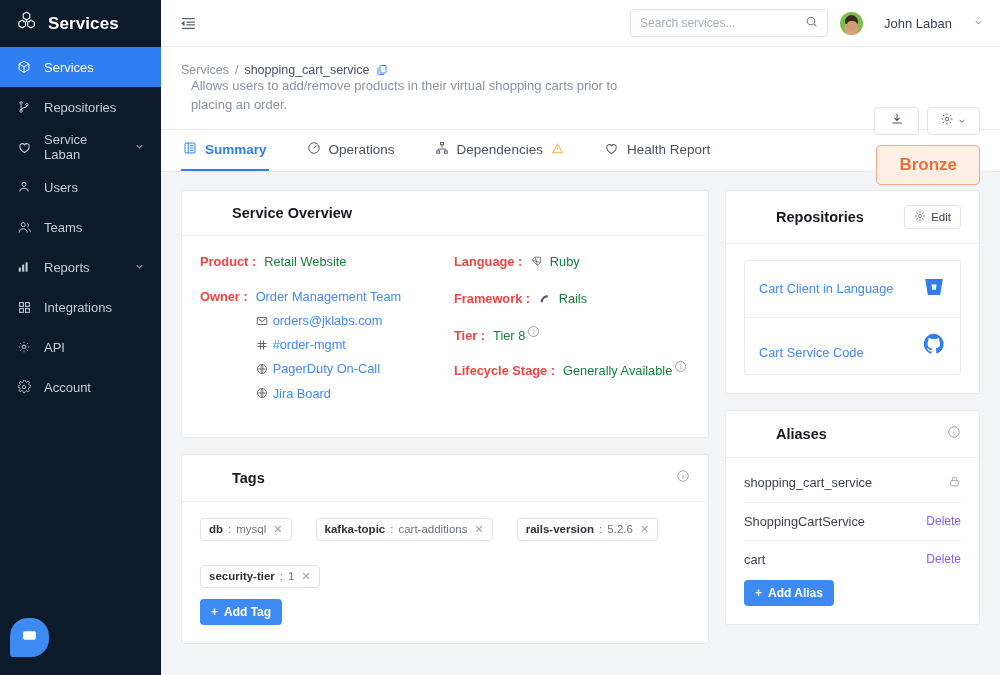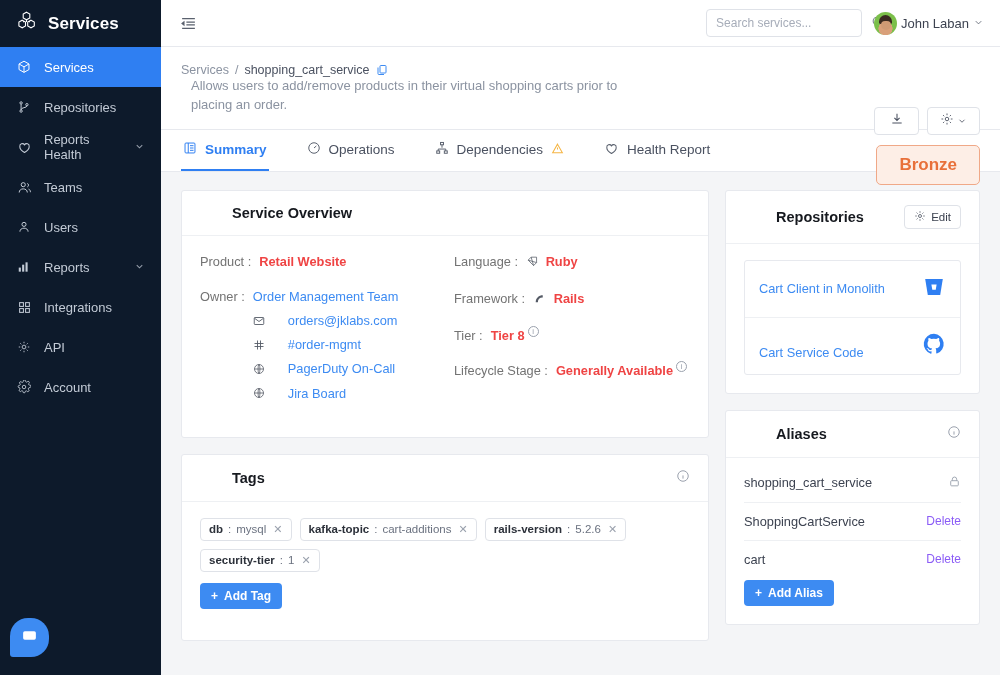--- a/index.html
+++ b/index.html
@@ -34,29 +34,29 @@
   
   .main { flex: 1; height: 675px; display: flex; flex-direction: column; background: #f4f5f7; }
 
   .topbar {
     height: 47px; background: #fff; border-bottom: 1px solid #e7e9ee;
     display: flex; align-items: center; padding: 0 16px; flex: 0 0 47px;
   }
   .collapse-btn { width: 22px; height: 22px; display:flex; align-items:center; justify-content:center; cursor:pointer;}
   .topbar-right { margin-left: auto; display: flex; align-items: center; gap: 12px; }
   .search-box {
-    width: 156px; height: 28px; border: 1px solid #dfe2e8; border-radius: 4px;
+    width: 198px; height: 28px; border: 1px solid #dfe2e8; border-radius: 4px;
     display: flex; align-items: center; padding: 0 9px; background: #fff;
   }
   .search-box input {
     border: 0; outline: 0; font-size: 12px; color: #3c4250; flex: 1;
     font-family: "Liberation Sans", sans-serif; background: transparent;
   }
   .search-box input::placeholder { color: #a7adb9; }
-  .user-menu { display: flex; align-items: center; gap: 4px; cursor: pointer; }
+  .user-menu { display: flex; align-items: center; gap: 21px; cursor: pointer; }
   .avatar {
     width: 23px; height: 23px; border-radius: 50%;
     background: radial-gradient(circle at 50% 72%, #d9a07a 0 34%, #7bbf4a 36% 100%);
     position: relative; overflow: hidden; flex: 0 0 23px;
   }
   .avatar::before{ content:""; position:absolute; left:5px; top:3px; width:13px; height:9px;
     background:#3a2a20; border-radius:7px 7px 2px 2px; }
   .avatar::after{ content:""; position:absolute; left:6.5px; top:9.5px; width:10px; height:9px;
     background:#cf9a74; border-radius:5px 5px 6px 6px;}
   .user-name { font-size: 13px; color: #3c4250; }
@@ -101,30 +101,30 @@
     border-bottom: 1px solid #eef0f3;
   }
   .card-title { font-size: 14.5px; font-weight: 700; color: #16191f; margin-left: 32px; }
   .card-body { padding: 16px 18px 18px 18px; }
 
   
   .ov { display: flex; }
   .ov-col { flex: 1; }
   .ov-col.right { padding-left: 18px; }
   .ov-row { display: flex; margin-bottom: 16px; font-size: 12.8px; line-height: 1.5; }
-  .ov-label { color: #737373; font-weight: 400; margin-right: 8px; white-space: nowrap; }
-  .ov-val { color: #ef4444; font-weight: bold; }
+  .ov-label { color: #ef4444; font-weight: 700; margin-right: 8px; white-space: nowrap; }
+  .ov-val { color: #15803d; }
   .ov-val a, .link { color: #3d8bf2; text-decoration: none; cursor: pointer; }
-  .contact { display: flex; align-items: center; gap: 22px; margin-top: 5px; font-size: 12.8px; }
+  .contact { display: flex; align-items: center; gap: 4px; margin-top: 5px; font-size: 12.8px; }
   .contact .c-ico { width: 13px; display: inline-flex; justify-content: center; color: #555b66; }
   .info-i { display:inline-block; width:11px; height:11px; border:1px solid #9aa1ad; border-radius:50%;
     font-size:8px; line-height:9px; text-align:center; color:#9aa1ad; vertical-align: super; margin-left:3px; cursor:pointer;}
 
   
-  .tag-list { display: flex; flex-wrap: wrap; gap: 8px; margin-bottom: 11px; }
+  .tag-list { display: flex; flex-wrap: wrap; gap: 24px; margin-bottom: 11px; }
   .tag {
     border: 1px solid #dfe2e8; border-radius: 4px; padding: 4px 8px; font-size: 11.5px;
     display: flex; align-items: center; gap: 5px; background: #fff; color: #6b7280;
   }
   .tag b { color: #2c313a; font-weight: 700; }
   .tag .x { color: #9aa1ad; cursor: pointer; font-size: 11px; margin-left: 2px; }
   .btn-primary {
     background: #3d8bf2; color: #fff; border: 0; border-radius: 4px; padding: 6px 11px;
     font-size: 12px; font-weight: 600; cursor: pointer; display: inline-flex; align-items: center; gap: 6px;
     font-family: "Liberation Sans", sans-serif;
@@ -199,47 +199,47 @@
         </span>
         <span>Repositories</span>
       </div>
 
       <div class="nav-item">
         <span class="nav-ico">
           <svg width="15" height="15" viewBox="0 0 24 24" fill="none" stroke="currentColor" stroke-width="1.7">
               <path d="M12 20s-7.5-4.6-7.5-9.4A4.1 4.1 0 0 1 12 7.8a4.1 4.1 0 0 1 7.5 2.8C19.5 15.4 12 20 12 20z"></path>
             </svg>
         </span>
-        <span>Reports Health</span>
+        <span>Service Laban</span>
         <span class="chev">
           <svg width="11" height="11" viewBox="0 0 24 24" fill="none" stroke="currentColor" stroke-width="2.2">
               <path d="M6 9l6 6 6-6"></path>
             </svg>
         </span>
+      </div>
+
+      <div class="nav-item">
+        <span class="nav-ico">
+          <svg width="14" height="14" viewBox="0 0 24 24" fill="none" stroke="currentColor" stroke-width="1.7">
+              <circle cx="12" cy="7.5" r="3.5"></circle>
+              <path d="M5 20c0-3.9 3.1-6 7-6s7 2.1 7 6"></path>
+            </svg>
+        </span>
+        <span>Users</span>
       </div>
 
       <div class="nav-item">
         <span class="nav-ico">
           <svg width="15" height="15" viewBox="0 0 24 24" fill="none" stroke="currentColor" stroke-width="1.6">
               <circle cx="10" cy="7.5" r="3.3"></circle>
               <path d="M3.5 20c0-3.7 2.9-5.8 6.5-5.8s6.5 2.1 6.5 5.8"></path>
               <path d="M16.5 5.5a3 3 0 0 1 0 5.6M18.5 14.5c2 .8 3 2.6 3 5"></path>
             </svg>
         </span>
         <span>Teams</span>
-      </div>
-
-      <div class="nav-item">
-        <span class="nav-ico">
-          <svg width="14" height="14" viewBox="0 0 24 24" fill="none" stroke="currentColor" stroke-width="1.7">
-              <circle cx="12" cy="7.5" r="3.5"></circle>
-              <path d="M5 20c0-3.9 3.1-6 7-6s7 2.1 7 6"></path>
-            </svg>
-        </span>
-        <span>Users</span>
       </div>
 
       <div class="nav-item">
         <span class="nav-ico">
           <svg width="14" height="14" viewBox="0 0 24 24" fill="currentColor">
               <rect x="3" y="13" width="3.6" height="7"></rect>
               <rect x="8.8" y="8" width="3.6" height="12"></rect>
               <rect x="14.6" y="4" width="3.6" height="16"></rect>
             </svg>
         </span>
@@ -571,21 +571,21 @@
                       <circle cx="12" cy="12" r="3"></circle>
                       <path d="M12 2.5v3M12 18.5v3M2.5 12h3M18.5 12h3M5.2 5.2l2.1 2.1M16.7 16.7l2.1 2.1M18.8 5.2l-2.1 2.1M7.3 16.7l-2.1 2.1"></path>
                     </svg>
                 </span>
                 <span>Edit</span>
               </span>
             </div>
             <div class="card-body">
               <div class="repo-box">
                 <div class="repo-row">
-                  <span class="repo-name">Cart Client in Monolith</span>
+                  <span class="repo-name">Cart Client in Language</span>
                   <span>
                     <svg width="24" height="24" viewBox="0 0 24 24">
                         <path d="M3.2 4h17.6l-2.6 16H5.8z" fill="#2f7ff2"></path>
                         <path d="M9.4 9.6h5.2l-.85 5.2H10.3z" fill="#ffffff"></path>
                       </svg>
                   </span>
                 </div>
                 <div class="repo-row">
                   <span class="repo-name">Cart Service Code</span>
                   <span>

